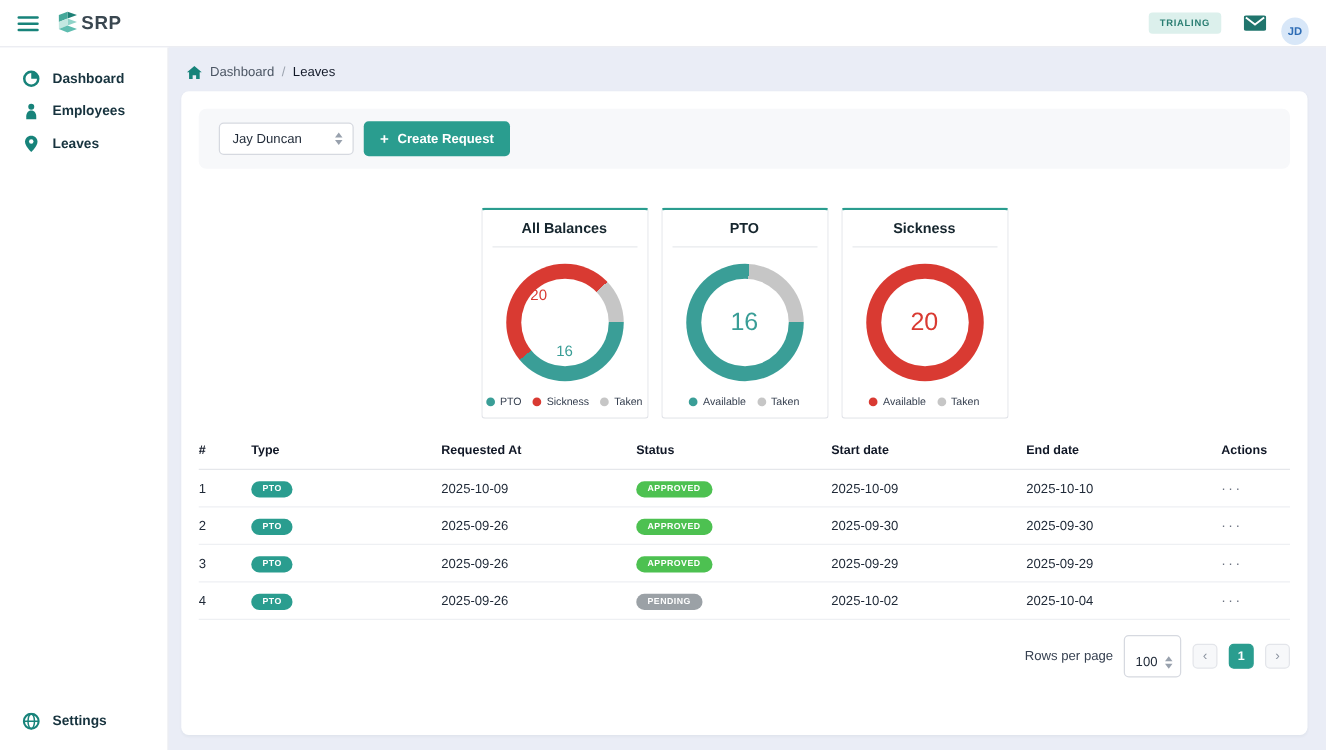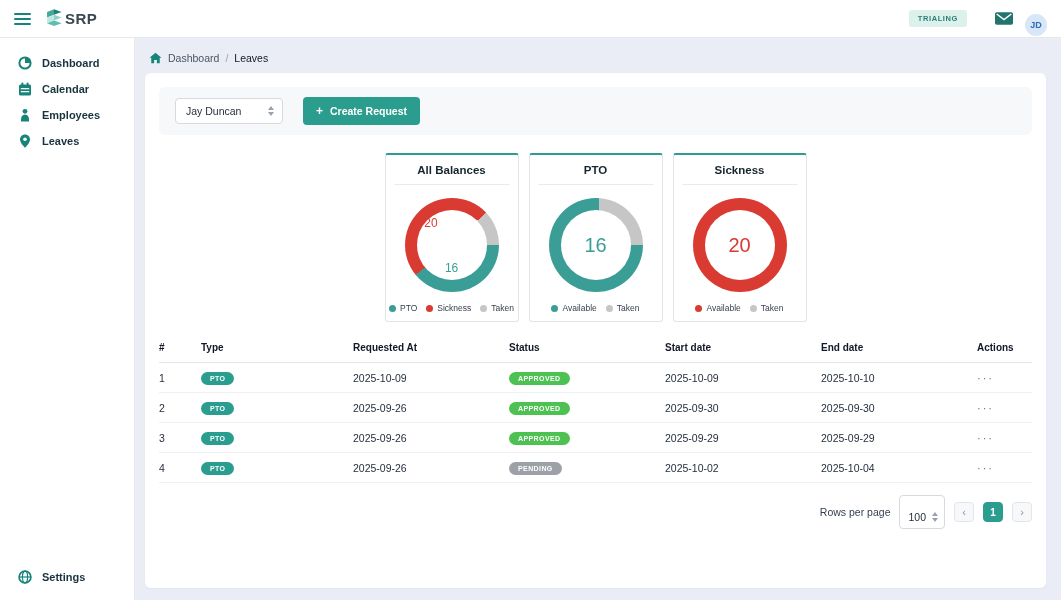--- a/index.html
+++ b/index.html
@@ -6,21 +6,21 @@
   html,body { width:1061px; height:600px; overflow:hidden; }
   body { font-family:"Liberation Sans", sans-serif; background:#eaedf6; color:#1f2937; }
 
   
   .topbar { height:38px; background:#fff; border-bottom:1px solid #e6e8ee; display:flex; align-items:center; padding:0 14px 0 14px; }
   .hamburger { width:17px; display:flex; flex-direction:column; gap:3px; cursor:pointer; margin-right:14px; }
   .hamburger span { height:2px; background:#17837a; border-radius:1px; }
   .logo-wrap { display:flex; align-items:center; gap:2px; }
   .logo-text { font-size:15px; font-weight:bold; color:#3a4750; letter-spacing:.5px; }
   .topbar-spacer { flex:1; }
-  .trial-badge { background:#dcf0ec; color:#2a7d72; font-size:7.5px; font-weight:bold; letter-spacing:.6px; padding:4px 9px; border-radius:3px; margin-right:28px; }
+  .trial-badge { background:#dcf0ec; color:#2a7d72; font-size:7.5px; font-weight:bold; letter-spacing:.6px; padding:4px 9px; border-radius:3px; margin-right:18px; }
   .mail-btn { margin-right:12px; display:flex; align-items:center; cursor:pointer; }
   .avatar { width:22px; height:22px; border-radius:50%; background:#d8e7f8; color:#2d6cb5; font-size:9px; font-weight:bold; display:flex; align-items:center; justify-content:center; cursor:pointer;margin-top:12px; }
 
   
   .shell { display:flex; height:562px; }
   .sidebar { width:135px; background:#fff; border-right:1px solid #e6e8ee; display:flex; flex-direction:column; padding-top:12px; }
   .side-item { display:flex; align-items:center; gap:10px; padding:6px 18px; cursor:pointer; }
   .side-item svg { flex:0 0 auto; }
   .side-label { font-size:11px; font-weight:bold; color:#17333e; }
   .side-bottom { margin-top:auto; margin-bottom:10px; }
@@ -30,32 +30,32 @@
   .crumb-link { color:#4b5563; cursor:pointer; }
   .crumb-sep { color:#9ca3af; }
   .crumb-current { color:#111827; }
 
   .panel { flex:1; background:#fff; border-radius:6px; margin:0 15px 12px 10px; padding:14px; display:flex; flex-direction:column; box-shadow:0 1px 2px rgba(30,40,60,.04); }
 
   
   .head-band { background:#f7f8fa; border-radius:6px; padding:10px 16px; display:flex; align-items:center; justify-content:space-between; }
   .page-title { font-size:17px; font-weight:bold; color:#13333c; }
   .page-subtitle { font-size:10.5px; color:#6b7280; margin-top:3px; }
-  .head-actions { display:flex; align-items:center; gap:20px; }
+  .head-actions { display:flex; align-items:center; gap:8px; }
   .select-box { background:#fff; border:1px solid #d6d9e0; border-radius:4px; display:flex; align-items:center; justify-content:space-between; gap:8px; padding:6px 8px 6px 10px; font-size:10.5px; color:#1f2937; cursor:pointer; }
   .emp-select { width:108px; }
   .stepper { display:flex; flex-direction:column; gap:2px; }
   .tri-up { width:0; height:0; border-left:3px solid transparent; border-right:3px solid transparent; border-bottom:4px solid #98a1ad; }
   .tri-down { width:0; height:0; border-left:3px solid transparent; border-right:3px solid transparent; border-top:4px solid #98a1ad; }
   .create-btn { background:#2a9d8f; color:#fff; border:none; border-radius:4px; font-size:10.5px; font-weight:bold; padding:8px 13px; display:flex; align-items:center; gap:7px; cursor:pointer; font-family:inherit; }
   .plus-glyph { font-size:12px; font-weight:bold; line-height:1; }
 
   
   .charts-row { display:flex; justify-content:center; gap:10px; margin-top:18px; }
-  .chart-card { width:134px; background:#fff; border:1px solid #e2e4e9; border-top:2px solid #2a9d8f; border-radius:3px; padding:9px 8px 8px; }
+  .chart-card { width:134px; background:#fff; border:1px solid #e2e4e9; border-top:2px solid #2a9d8f; border-radius:3px; padding:9px 8px 8px;margin-top:13px; }
   .chart-title { text-align:center; font-size:11.5px; font-weight:bold; color:#16262e; padding-bottom:8px; border-bottom:1px solid #e8eaed; }
   .donut-wrap { position:relative; width:94px; height:94px; margin:13px auto 11px; }
   .donut { width:94px; height:94px; border-radius:50%; position:relative; }
   .donut::after { content:""; position:absolute; inset:12px; background:#fff; border-radius:50%; }
   .donut-center { position:absolute; inset:0; display:flex; align-items:center; justify-content:center; font-size:20px; z-index:2; }
   .inner-label { position:absolute; font-size:12px; z-index:2; }
   .lbl-sick { left:21%; top:19%; }
   .lbl-pto { left:43%; top:67%; }
   .legend { display:flex; justify-content:center; gap:9px; margin-top:2px; }
   .legend-item { display:flex; align-items:center; gap:4px; font-size:8.5px; color:#374151; }
@@ -114,30 +114,20 @@
   <div class="sidebar">
     <div class="side-item">
       <svg width="14" height="14" viewBox="0 0 14 14">
         <circle cx="7" cy="7" r="5.6" fill="none" stroke="#17837a" stroke-width="2"></circle>
         <path d="M7 7 L7 1.4 A5.6 5.6 0 0 1 12.6 7 Z" fill="#17837a"></path>
       </svg>
       <span class="side-label">Dashboard</span>
     </div>
     <div class="side-item">
       <svg width="14" height="14" viewBox="0 0 14 14">
-        <rect x="1" y="2.5" width="12" height="11" rx="1.5" fill="#17837a"></rect>
-        <rect x="3.4" y="0.5" width="2" height="3.4" rx="0.9" fill="#17837a"></rect>
-        <rect x="8.6" y="0.5" width="2" height="3.4" rx="0.9" fill="#17837a"></rect>
-        <rect x="2.8" y="6" width="8.4" height="1.3" fill="#fff" opacity=".95"></rect>
-        <rect x="2.8" y="9" width="8.4" height="1.3" fill="#fff" opacity=".95"></rect>
-      </svg>
-      <span class="side-label">Calendar</span>
-    </div>
-    <div class="side-item">
-      <svg width="14" height="14" viewBox="0 0 14 14">
         <circle cx="7" cy="3.3" r="2.4" fill="#17837a"></circle>
         <path d="M7 6.4 C4.4 6.4 3 8.6 3 11.2 L3 13.4 L11 13.4 L11 11.2 C11 8.6 9.6 6.4 7 6.4 Z" fill="#17837a"></path>
       </svg>
       <span class="side-label">Employees</span>
     </div>
     <div class="side-item">
       <svg width="14" height="14" viewBox="0 0 14 14">
         <path d="M7 0.5 C4.1 0.5 2 2.7 2 5.4 C2 8.9 7 13.6 7 13.6 C7 13.6 12 8.9 12 5.4 C12 2.7 9.9 0.5 7 0.5 Z" fill="#17837a"></path>
         <circle cx="7" cy="5.2" r="1.8" fill="#fff"></circle>
       </svg>

